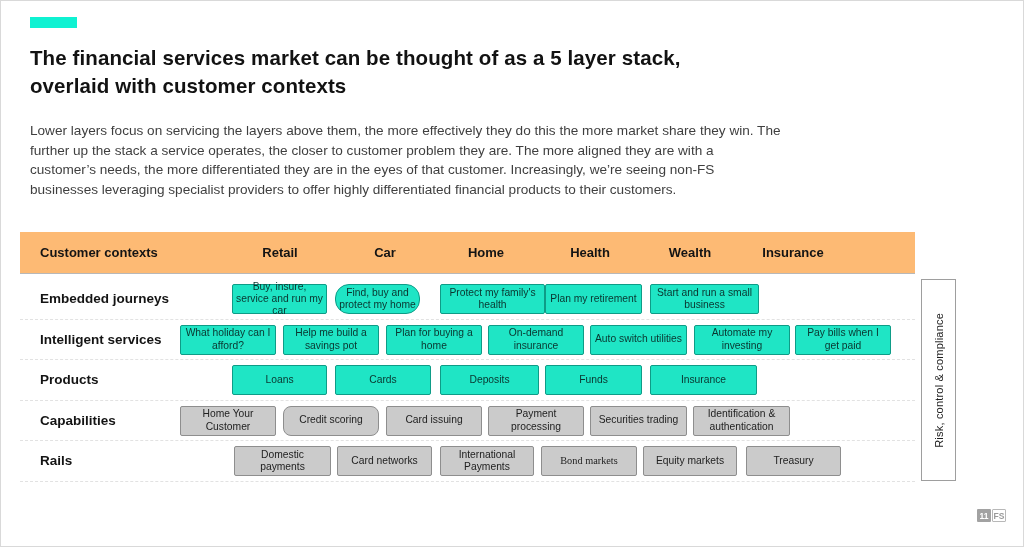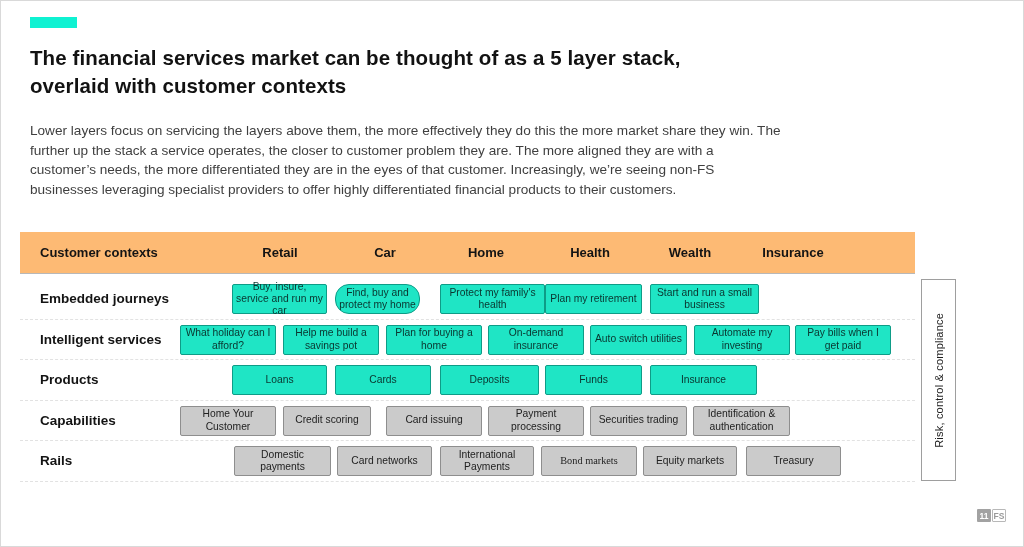--- a/index.html
+++ b/index.html
@@ -124,21 +124,21 @@
         <div class="row-label">Products</div>
         <div class="box teal" style="left: 212px; width: 95px;">Loans</div>
         <div class="box teal" style="left: 315px; width: 96px;">Cards</div>
         <div class="box teal" style="left: 420px; width: 99px;">Deposits</div>
         <div class="box teal" style="left: 525px; width: 97px;">Funds</div>
         <div class="box teal" style="left: 630px; width: 107px;">Insurance</div>
       </div>
       <div class="t-row">
         <div class="row-label">Capabilities</div>
         <div class="box gray" style="left: 160px; width: 96px;">Home Your Customer</div>
-        <div class="box gray" style="left: 263px; width: 88px;">Credit scoring</div>
+        <div class="box gray" style="left: 263px; width: 96px; border-radius: 8px;">Credit scoring</div>
         <div class="box gray" style="left: 366px; width: 96px;">Card issuing</div>
         <div class="box gray" style="left: 468px; width: 96px;">Payment processing</div>
         <div class="box gray" style="left: 570px; width: 97px;">Securities trading</div>
         <div class="box gray" style="left: 673px; width: 97px;">Identification &amp; authentication</div>
       </div>
       <div class="t-row">
         <div class="row-label">Rails</div>
         <div class="box gray" style="left: 214px; width: 97px;">Domestic payments</div>
         <div class="box gray" style="left: 317px; width: 95px;">Card networks</div>
         <div class="box gray" style="left: 420px; width: 94px;">International Payments</div>

